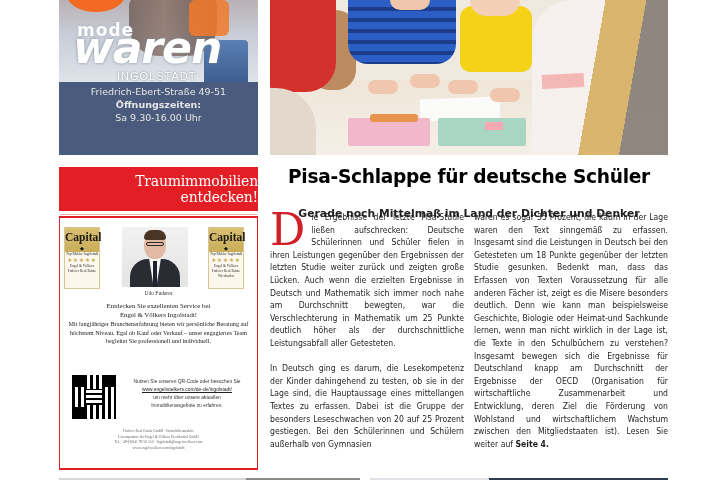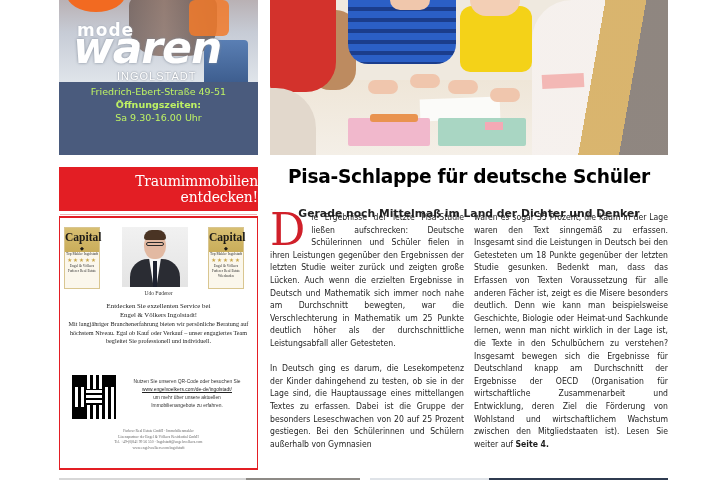--- a/index.html
+++ b/index.html
@@ -10,21 +10,21 @@
   .maltry-ad { position: absolute; left: 59px; top: 0; width: 199px; height: 155px; overflow: hidden; }
   .maltry-photo { position: absolute; left: 0; top: 0; width: 199px; height: 82px;
     background: linear-gradient(180deg, #b9b1b4 0%, #c7ccd6 40%, #dfe4ea 100%); overflow: hidden; }
   .maltry-photo .orange-blob { position: absolute; left: 8px; top: -22px; width: 58px; height: 34px; border-radius: 50%; background: #f26a21; }
   .maltry-photo .person-sweater { position: absolute; left: 70px; top: -4px; width: 88px; height: 60px; background: linear-gradient(90deg,#6d5b55,#8a6f63 40%,#5a4b48); border-radius: 10px 10px 30px 30px; opacity: .8; }
   .maltry-photo .orange-scarf { position: absolute; left: 130px; top: 0; width: 40px; height: 36px; background: #f27a2a; border-radius: 6px; opacity: .85; }
   .maltry-photo .blue-jeans { position: absolute; left: 145px; top: 40px; width: 44px; height: 42px; background: linear-gradient(180deg,#5a7fb4,#3e5e8f); border-radius: 12px 4px 0 0; }
   .maltry-logo-mode { position: absolute; left: 18px; top: 20px; font-family: "DejaVu Sans", sans-serif; font-weight: bold; font-size: 17px; color: #fff; letter-spacing: 1px; text-shadow: 0 0 2px #9aa4b3; }
   .maltry-logo-main { position: absolute; left: 14px; top: 26px; font-family: "DejaVu Sans", sans-serif; font-weight: bold; font-size: 44px; line-height: 44px; color: #fff; letter-spacing: -1px; text-shadow: 0 0 3px #7e8896; font-style: italic; }
   .maltry-logo-city { position: absolute; left: 58px; top: 70px; font-size: 11px; color: #fff; letter-spacing: 1px; text-shadow: 0 0 2px #6c7480; text-align: center; }
-  .maltry-info { position: absolute; left: 0; top: 82px; width: 199px; height: 73px; background: #4a5b7d; color: #bef264; text-align: center; padding-top: 3px; }
+  .maltry-info { position: absolute; left: 0; top: 82px; width: 199px; height: 73px; background: #4a5b7d; color: #e5e5e5; text-align: center; padding-top: 3px; }
   .maltry-info div { font-family: "DejaVu Sans", sans-serif; font-size: 9.5px; line-height: 13.2px; }
   .maltry-info .hours-title { font-weight: bold; }
 
   
   .ev-ad { position: absolute; left: 59px; top: 167px; width: 199px; height: 303px; }
   .ev-banner { position: absolute; left: 0; top: 0; width: 199px; height: 44px; background: #e31e24; color: #fff; display: flex; align-items: center; justify-content: center; }
   .ev-banner span { font-family: "DejaVu Serif", serif; font-size: 14px; letter-spacing: -0.2px; text-align: right; }
   .ev-box { position: absolute; left: 0; top: 49px; width: 199px; height: 254px; border: 1px solid #e31e24; border-top: 2px solid #e31e24; border-bottom: 2px solid #e31e24; background: #fff; }
   .ev-box::before { content: ""; position: absolute; left: 0; top: -4px; width: 197px; height: 1px; background: #f0b1b3; }
   .capital-badge { position: absolute; top: 9px; width: 36px; height: 62px; background: #fbf7ec; border: 1px solid #d9c690; }

